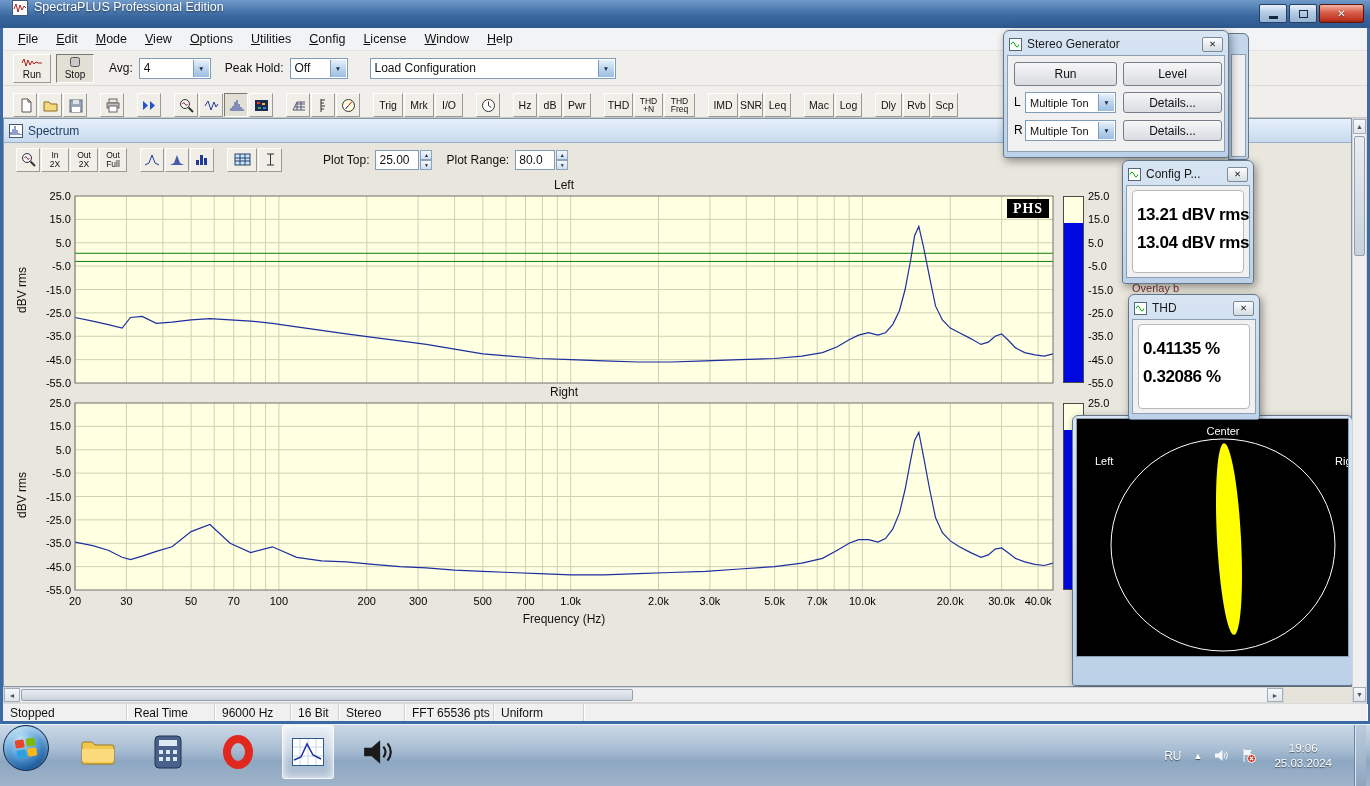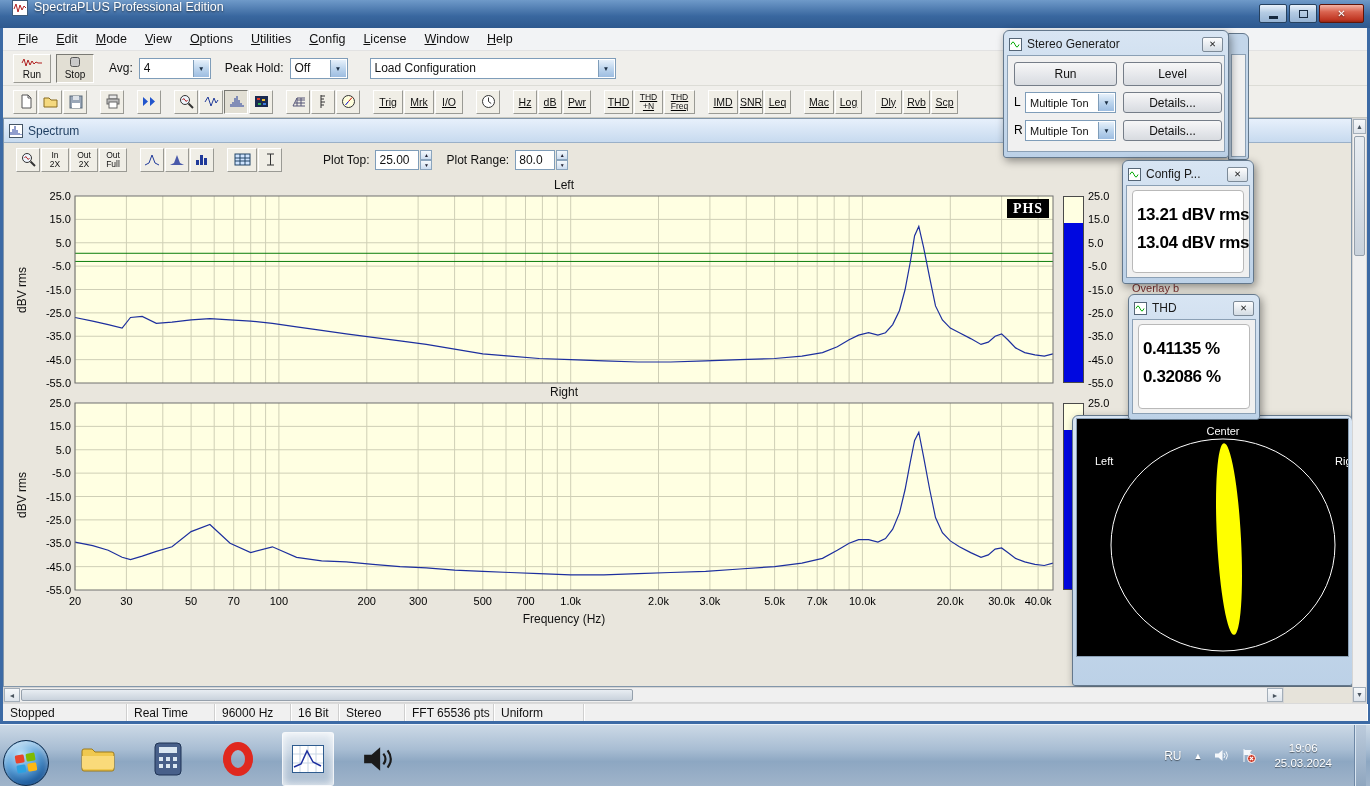--- a/index.html
+++ b/index.html
@@ -16,21 +16,21 @@
   .ico-min{width:9px;height:3px;background:currentColor;margin-top:8px;}
   .ico-max{width:9px;height:8px;border:1.5px solid currentColor;}
   .frame-side{top:28px;width:3px;height:696px;background:#3c6aa5;}
   .frame-bottom{left:0;top:721px;width:1370px;height:3px;background:#3c6aa5;}
 
   .menubar{left:3px;top:28px;width:1364px;height:23px;background:#f2f3f5;display:flex;align-items:center;padding-left:6px;border-bottom:1px solid #e2e2e2;}
   .menu-item{display:inline-block;padding:3px 9px;font-size:12.5px;color:#111;}
   .menu-item::first-letter{text-decoration:underline;}
 
   .toolbar1{left:3px;top:51px;width:1364px;height:35px;background:#f0efeb;border-bottom:1px solid #dcdcd6;display:flex;align-items:center;}
-  .toolbar2{left:3px;top:86px;width:1364px;height:32px;background:#f0efeb;border-bottom:1px solid #c9c9c2;display:flex;align-items:center;padding-left:10px;text-decoration:underline;}
+  .toolbar2{left:3px;top:86px;width:1364px;height:32px;background:#f0efeb;border-bottom:1px solid #c9c9c2;display:flex;align-items:flex-end;padding-left:10px;}
   .tbtn{background:#f0eee6;border:1px solid #9a9a94;border-top-color:#ffffff;border-left-color:#ffffff;display:flex;align-items:center;justify-content:center;font-size:10.5px;color:#111;height:24px;min-width:24px;margin-right:1px;}
   .tbtn.pressed{border-color:#fff;border-top-color:#7a7a74;border-left-color:#7a7a74;background:#e2dfd4;}
   .tbtn.big{width:38px;height:29px;flex-direction:column;font-size:10px;gap:1px;}
   .tbtn.txt2{flex-direction:column;font-size:8.5px;line-height:8.5px;}
   .grp{margin-left:12px;display:flex;}
   .tb-label{font-size:12px;color:#111;margin:0 6px 0 14px;}
   .combo{height:21px;background:#fff;border:1px solid #7f9db9;display:flex;align-items:center;font-size:12px;padding-left:4px;position:relative;color:#111;}
   .combo .arr{position:absolute;right:1px;top:1px;bottom:1px;width:16px;background:linear-gradient(#e7f1fb,#bdd5ed 50%,#9dbde1);border-left:1px solid #7f9db9;display:flex;align-items:center;justify-content:center;font-size:6.5px;color:#1a2e44;}
   .combo .val{white-space:nowrap;overflow:hidden;padding-right:18px;}
   .tinput{height:20px;border:1px solid #7f9db9;background:#fff;font-size:12px;padding:0 3px;color:#111;}
@@ -61,21 +61,21 @@
   .w7-spacer{flex:1;}
   .btn7{position:absolute;background:linear-gradient(#f7f7f7,#e4e6ea 60%,#d8dbe0);border:1px solid #757d88;border-radius:3px;font-size:12px;color:#111;display:flex;align-items:center;justify-content:center;}
   .bigval{position:absolute;left:5px;right:5px;top:4px;bottom:4px;background:#fff;border:1px solid #b9b9b9;border-radius:4px;padding:6px 4px;}
   .bigval div{font-size:17px;font-weight:bold;color:#000;letter-spacing:-0.4px;line-height:21px;margin-top:7px;white-space:nowrap;}
 
   
   .statusbar{left:3px;top:703px;width:1364px;height:18px;background:#f0f0f0;display:flex;border-top:1px solid #dadada;}
   .sb-cell{height:100%;border-right:1px solid #cfcfcf;box-shadow:1px 0 0 #fff;font-size:12px;color:#111;display:flex;align-items:center;padding-left:7px;white-space:nowrap;}
 
   
-  .taskbar{left:0;top:724px;width:1370px;height:62px;background:linear-gradient(#ccd9e6,#a8bdd3 40%,#8da7c2 60%,#a0b4ca);border-top:1px solid #e9f1f9;display:flex;align-items:flex-end;gap:12px;}
+  .taskbar{left:0;top:724px;width:1370px;height:62px;background:linear-gradient(#ccd9e6,#a8bdd3 40%,#8da7c2 60%,#a0b4ca);border-top:1px solid #e9f1f9;display:flex;align-items:flex-start;gap:12px;}
   .orb{width:46px;height:46px;border-radius:50%;margin:0 8px 0 3px;background:radial-gradient(circle at 38% 30%,#bfe2f8,#5da3da 40%,#1f5d9e 72%,#123c6b);border:1px solid #0d2a4a;display:flex;align-items:center;justify-content:center;box-shadow:inset 0 4px 6px rgba(255,255,255,.55);}
   .task-btn{width:52px;height:54px;margin:0 3px;display:flex;align-items:center;justify-content:center;border-radius:3px;}
   .task-btn.active{background:linear-gradient(rgba(255,255,255,.55),rgba(255,255,255,.18));border:1px solid rgba(255,255,255,.8);box-shadow:inset 0 0 8px rgba(255,255,255,.9);}
   .opera-ring{width:30px;height:34px;border:8px solid #e0281e;border-radius:50%;}
   .tray{margin-left:auto;display:flex;align-items:center;gap:12px;height:100%;padding-right:4px;color:#fff;text-shadow:0 1px 1px rgba(0,0,0,.55);}
   .tray-lang{font-size:12px;}
   .tray-chevron{font-size:9px;}
   .clock{font-size:11.5px;line-height:15px;text-align:center;margin-left:6px;}
   .showdesk{width:12px;height:100%;background:linear-gradient(#bccbdc,#8fa6bf);border-left:1px solid #6d87a5;box-shadow:inset 1px 0 0 #d8e4f0;margin-left:10px;}
 </style>

